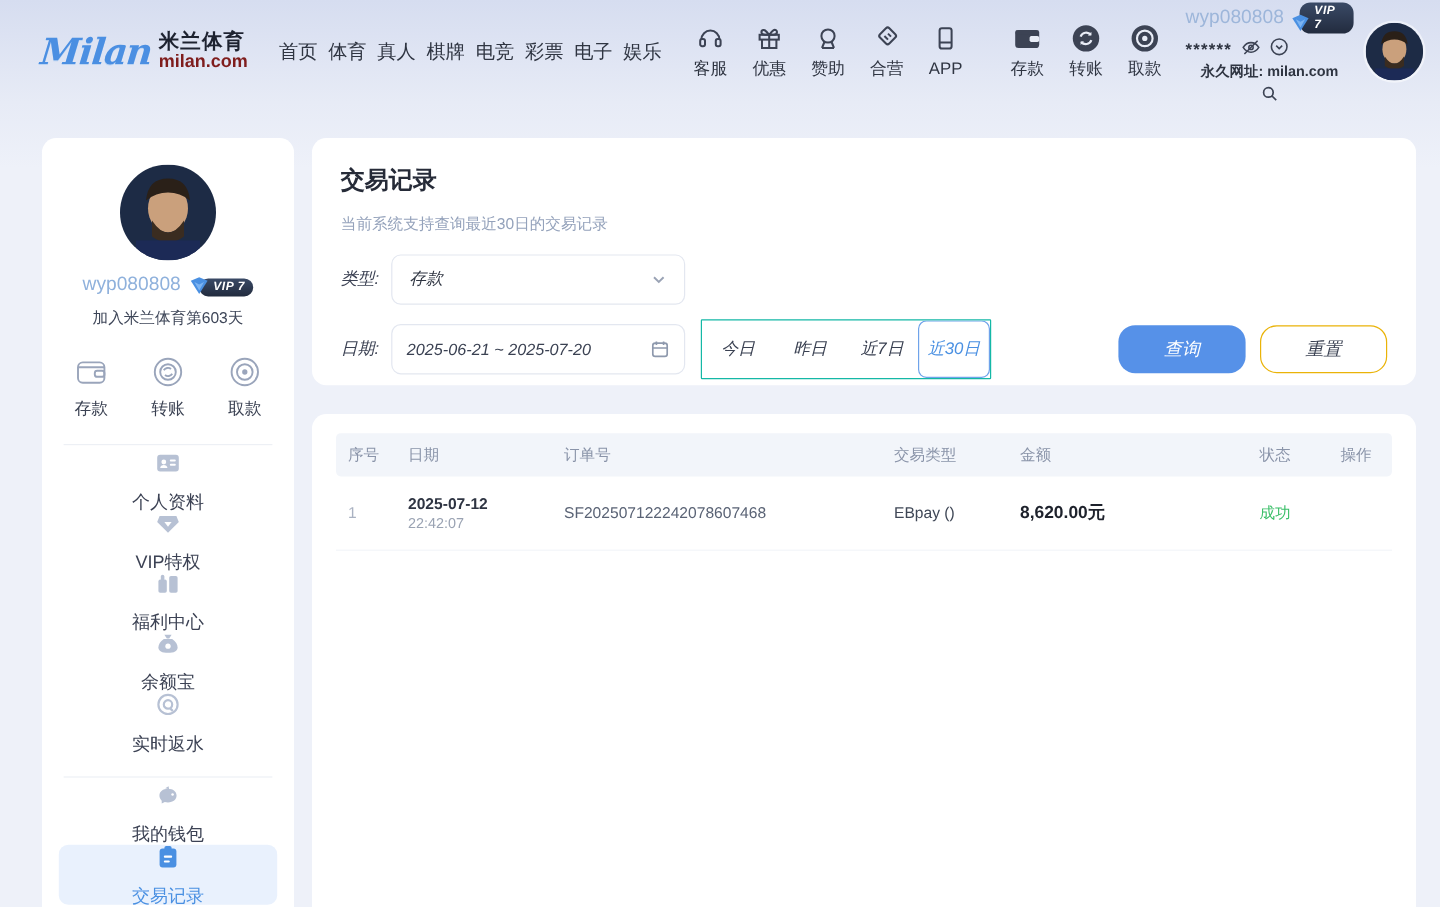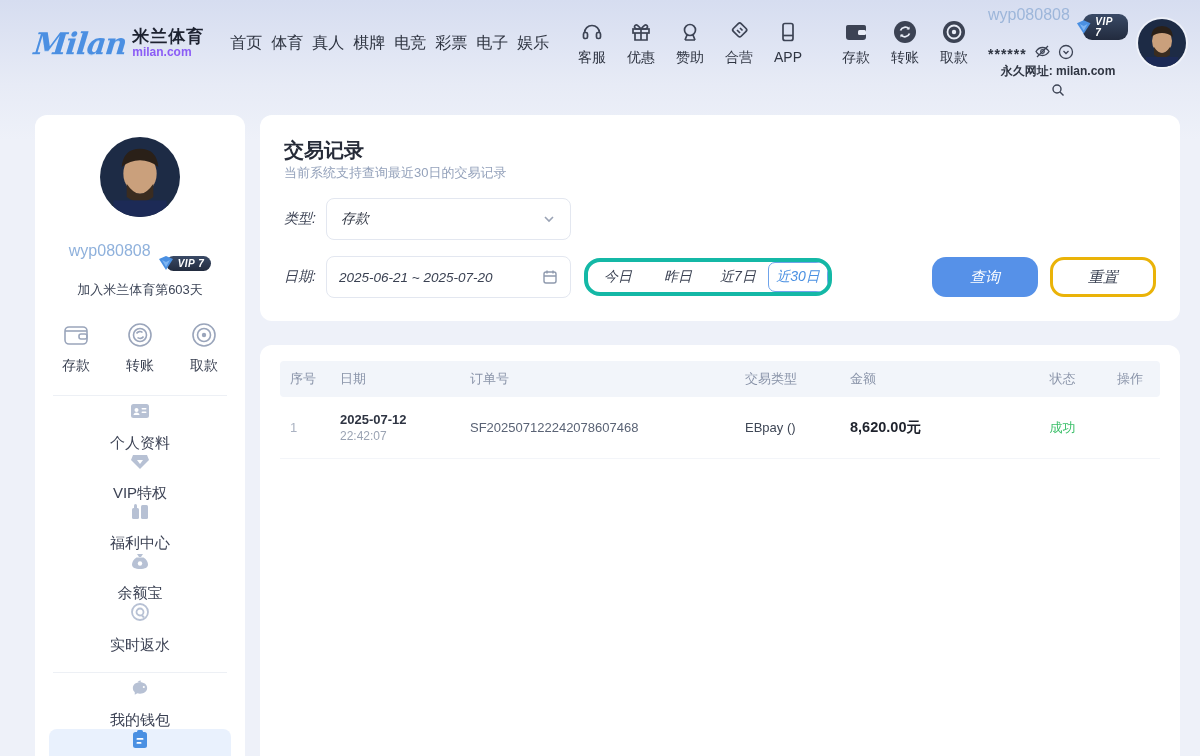--- a/index.html
+++ b/index.html
@@ -11,35 +11,35 @@
   }
   svg { display:block; }
 
   
   .topbar { position:absolute; top:0; left:0; width:1200px; height:86px; display:flex; align-items:center; }
   .logo { display:flex; align-items:center; margin-left:34px; gap:6px; }
   .logo-script { font-family:"DejaVu Serif",serif; font-style:italic; font-weight:bold; font-size:30px;
     color:#4b8fe2; letter-spacing:-1px; transform:skewX(-6deg); text-shadow:0 1px 0 #bcd4f2; }
   .logo-text { display:flex; flex-direction:column; line-height:1.05; }
   .logo-cn { font-size:17px; font-weight:bold; color:#1d2230; letter-spacing:1px; }
-  .logo-domain { font-size:12px; font-weight:bold; color:#8b5cf6; }
+  .logo-domain { font-size:15px; font-weight:bold; color:#7f1d1d; }
   .mainnav { display:flex; gap:9px; margin-left:26px; }
   .mainnav a { font-size:16px; color:#2f3542; text-decoration:none; cursor:pointer; }
   .hdr-actions { display:flex; align-items:flex-start; margin-left:auto; gap:13px; }
   .hdr-item { display:flex; flex-direction:column; align-items:center; gap:4px; cursor:pointer; width:36px; }
   .hdr-item .ic { color:#3c4354; height:26px; display:flex; align-items:center; justify-content:center; }
   .hdr-item .lb { font-size:14px; color:#2f3542; white-space:nowrap; }
   .hdr-gap { width:6px; }
   .userblock { margin-left:16px; margin-right:10px; display:flex; flex-direction:column; gap:3px; width:140px; }
   .u-row1 { display:flex; align-items:center; gap:5px; }
   .u-name { font-size:16px; color:#9db6da; }
   .u-row2 { display:flex; align-items:center; gap:7px; }
   .u-stars { font-size:14px; font-weight:bold; color:#2f3542; letter-spacing:1px; line-height:10px; padding-top:4px; }
   .u-row3 { display:flex; align-items:center; gap:3px; font-size:12px; color:#2f3542; font-weight:bold;flex-direction:column; }
-  .vip-badge { display:flex; align-items:center; position:relative;margin-top:25px; }
+  .vip-badge { display:flex; align-items:flex-end; position:relative; }
   .vip-pill { background:linear-gradient(180deg,#3a4a66,#222b3e); color:#fff; font-size:10px; font-style:italic; font-weight:bold;
     padding:2px 7px 2px 12px; border-radius:9px; margin-left:-9px; letter-spacing:.5px; }
   .avatar { width:48px; height:48px; border-radius:50%; overflow:hidden; flex-shrink:0; box-shadow:0 0 0 2px rgba(255,255,255,.5); cursor:pointer; margin-right:14px; }
 
   
   .card { position:absolute; background:#fff; border-radius:12px; }
   .sidebar { left:35px; top:115px; width:210px; height:700px; padding:22px 14px; }
   .filter-card { left:260px; top:115px; width:920px; height:206px; padding:22px 24px; }
   .table-card { left:260px; top:345px; width:920px; height:430px; padding:16px 20px; }
 
@@ -55,39 +55,39 @@
   .sb-div { height:1px; background:#edf0f5; margin:20px 4px 6px 4px; }
   .sb-menu-item { display:flex; align-items:center; gap:14px; height:50px; padding:0 18px; border-radius:8px; cursor:pointer;flex-direction:column; }
   .sb-menu-item .ic { color:#b7c1d4; width:20px; display:flex; justify-content:center; }
   .sb-menu-item .lb { font-size:15px; color:#3c4254; }
   .sb-menu-item.active { background:#e9f1fd; }
   .sb-menu-item.active .ic { color:#4a90e2; }
   .sb-menu-item.active .lb { color:#4a90e2; }
 
   
   .pg-title { font-size:20px; font-weight:bold; color:#262b38; }
-  .pg-sub { font-size:13px; color:#94a2bb; }
+  .pg-sub { font-size:13px; color:#94a2bb; margin-top:14px; }
   .f-row { display:flex; align-items:center; margin-top:16px; height:42px;font-style:italic; }
   .f-label { font-size:14px; color:#3c4254; width:42px; }
   .f-select { width:245px; height:42px; border:1px solid #e3e7f0; border-radius:8px; background:#fff;
     display:flex; align-items:center; padding:0 14px; cursor:pointer; }
   .f-select .val { font-size:14px; color:#2f3542; flex:1; }
   .f-select .chev { color:#9aa3b5; }
   .f-date { width:245px; height:42px; border:1px solid #e3e7f0; border-radius:8px; background:#fff;
     display:flex; align-items:center; padding:0 12px; cursor:pointer; }
   .f-date .val { font-size:13.5px; color:#3a4152; flex:1; }
   .f-date .cal { color:#8e99ad; }
-  .rangegrp { display:flex; height:38px; border:4px solid #14b8a6; border-radius:16px; margin-left:13px; overflow:hidden; background:#fff; }
+  .rangegrp { display:flex; height:50px; border:1px solid #14b8a6; border-radius:1px; margin-left:13px; overflow:hidden; background:#fff; }
   .rangegrp .rbtn { width:60px; height:100%; display:flex; align-items:center; justify-content:center;
     font-size:14px; color:#3a4152; cursor:pointer; border-radius:7px; border:1px solid transparent; }
   .rangegrp .rbtn.active { border-color:#6fa3ea; color:#4a90e2; }
   .f-actions { margin-left:auto; display:flex; gap:12px; }
   .btn { height:40px; width:106px; border-radius:14px; font-size:15px; display:flex; align-items:center; justify-content:center; cursor:pointer; }
   .btn-primary { background:#5691e8; color:#fff; }
-  .btn-ghost { background:#fff; color:#3a4152; border:3px solid #eab308; }
+  .btn-ghost { background:#fff; color:#3a4152; border:1px solid #eab308; }
 
   
   .tbl-head, .tbl-row { display:grid; grid-template-columns:50px 130px 275px 105px 185px 75px 60px; align-items:center; }
   .tbl-head { background:#f2f5fa; border-radius:4px; height:36px; }
   .tbl-head > div { font-size:13px; color:#8a94a9; padding-left:10px; }
   .tbl-head .c-status { text-align:center; padding-left:0; }
   .tbl-head .c-action { text-align:center; padding-left:0; }
   .tbl-row { height:62px; border-bottom:1px solid #f3f5f9; }
   .tbl-row > div { padding-left:10px; }
   .cell-idx { font-size:13px; color:#aab2c2; }

